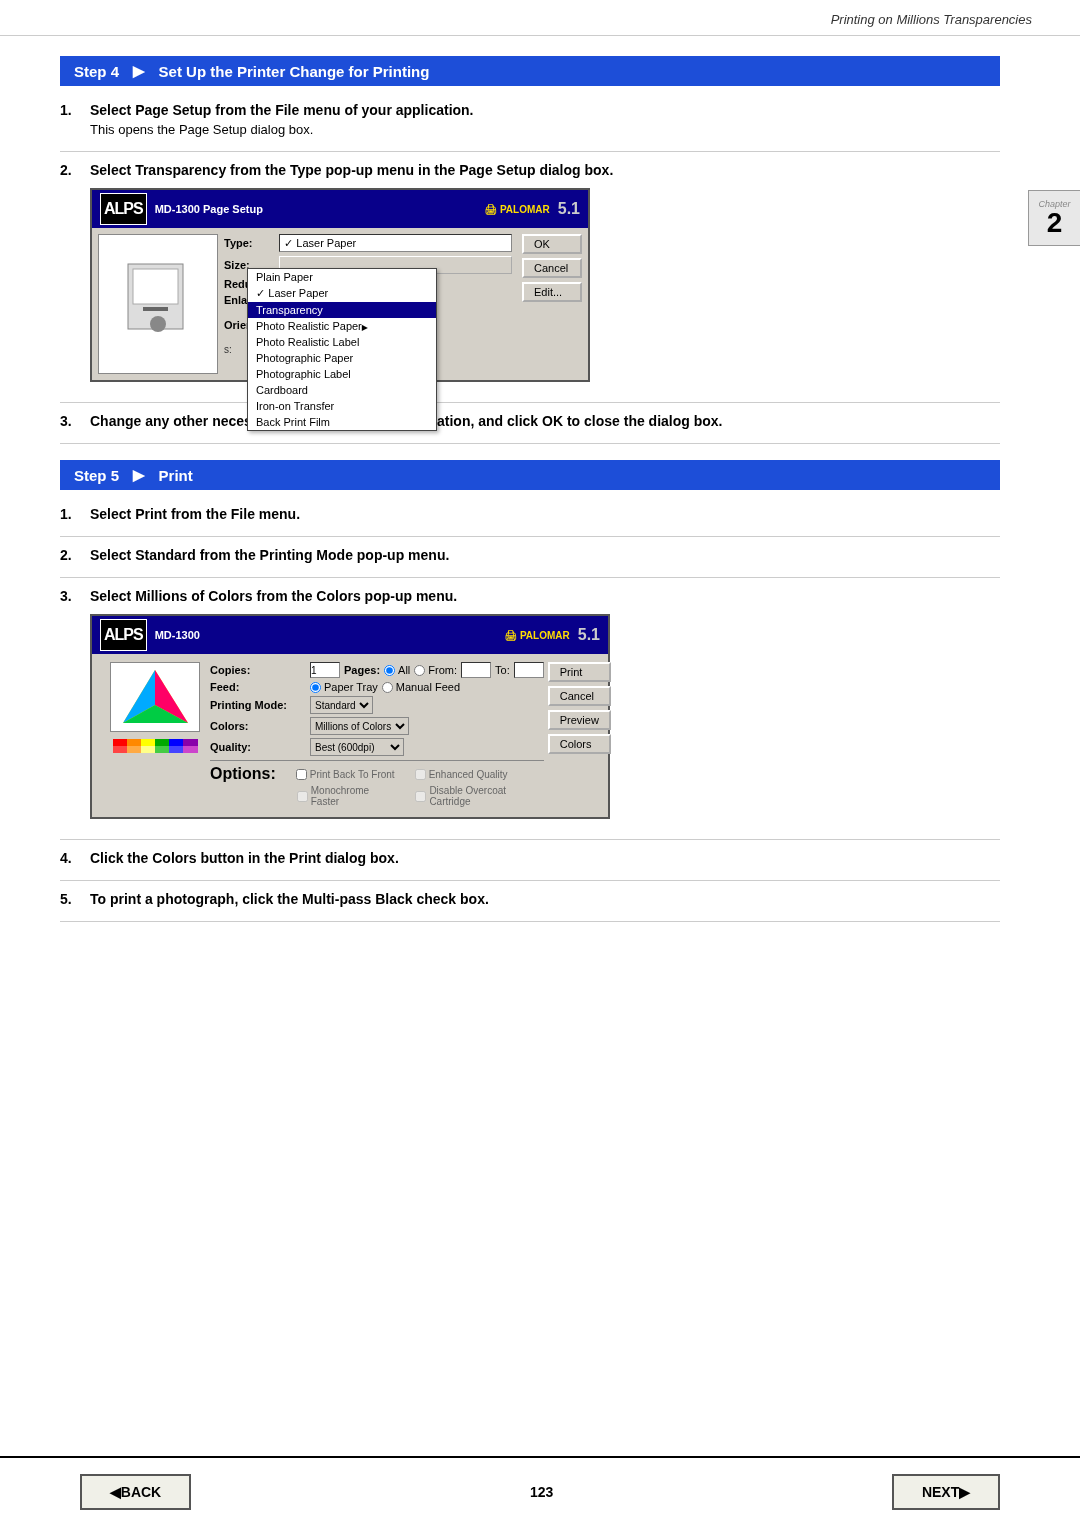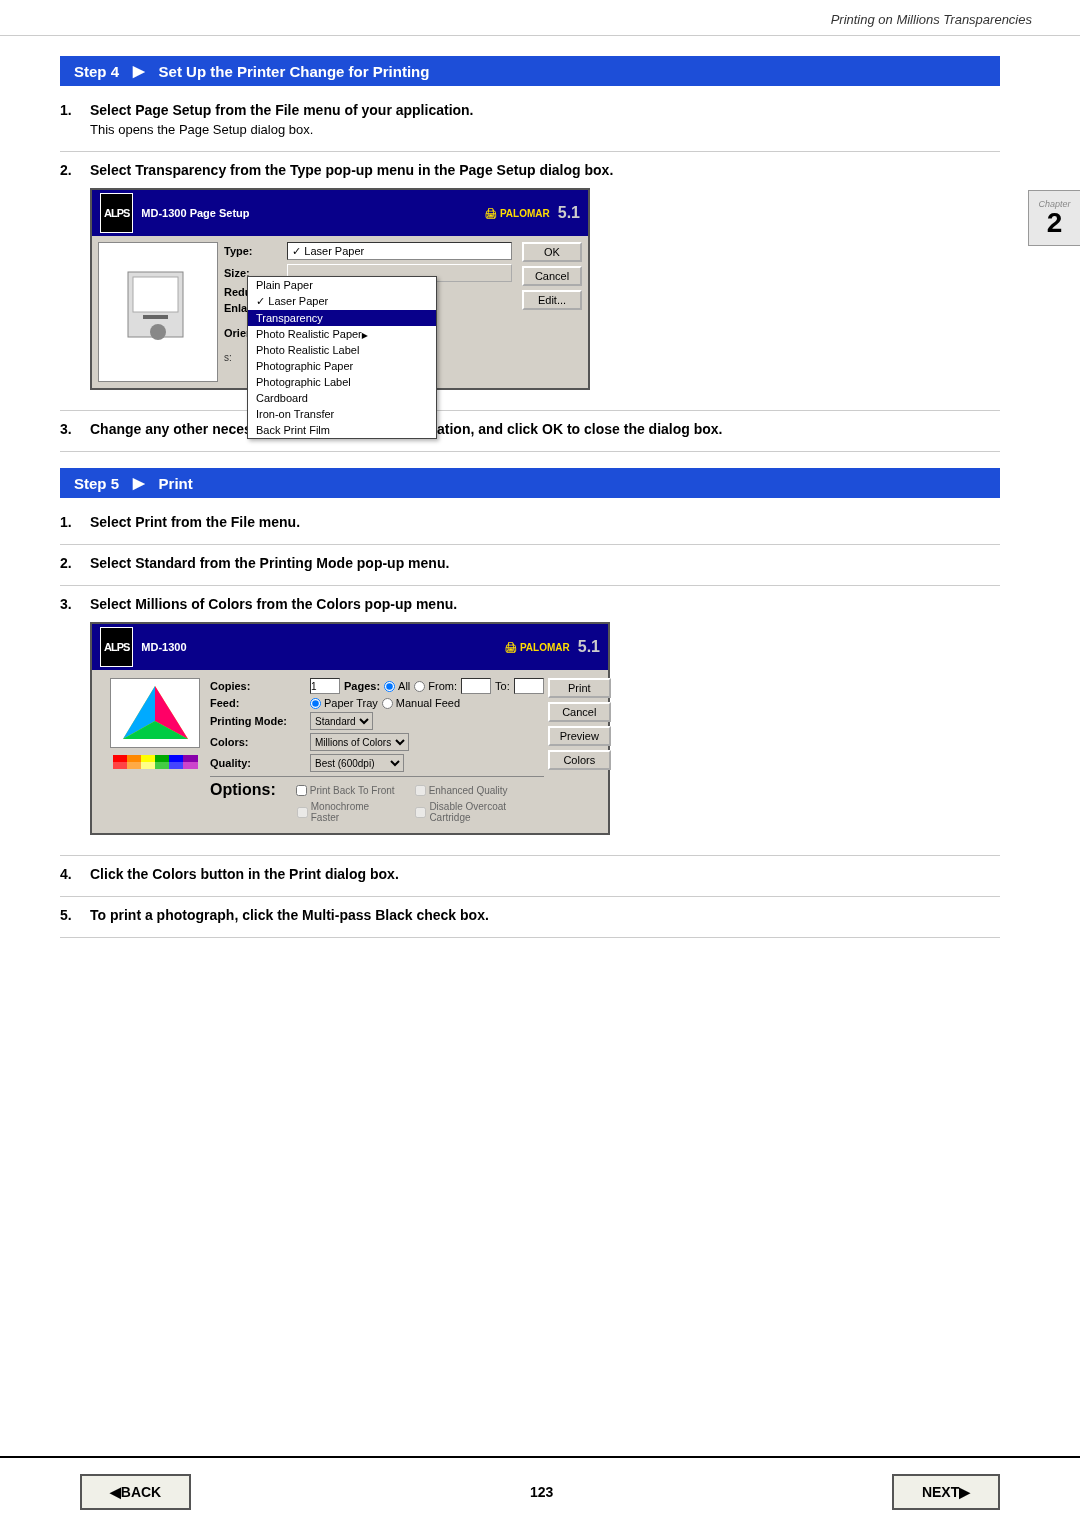--- a/index.html
+++ b/index.html
@@ -117,25 +117,25 @@
       color: #fff;
       padding: 3px 8px;
       font-size: 11px;
       font-weight: bold;
       display: flex;
       align-items: center;
       gap: 8px;
     }
     .dialog-titlebar .alps-logo {
       font-weight: 900;
-      font-size: 11px;
+      font-size: 16px;
       letter-spacing: -1px;
       background: #000;
       color: #fff;
-      padding: 13px 3px;
+      padding: 6px 3px;
       border: 1px solid #fff;
     }
     .dialog-titlebar .palomar-logo {
       margin-left: auto;
       font-size: 10px;
       color: #ffdd00;
       font-weight: bold;
     }
     .dialog-titlebar .version {
       color: #ccc;
@@ -151,21 +151,20 @@
       height: 140px;
       font-size: 10px;
       color: #666;
       flex-shrink: 0;
     }
     .dialog-row {
       display: flex;
       align-items: center;
       margin-bottom: 4px;
       font-size: 11px;
-      gap: 8px;
     }
     .dialog-row label {
       width: 55px;
       font-weight: bold;
       font-size: 11px;
     }
 
     
     .type-dropdown {
       position: absolute;
@@ -197,21 +196,21 @@
       gap: 4px;
       padding-left: 4px;
     }
     .dialog-btn {
       background: #d4d0c8;
       border: 2px outset #fff;
       padding: 2px 10px;
       font-size: 11px;
       cursor: pointer;
       min-width: 60px;
-      text-align: center;
+      text-align: left;
     }
 
     
     .print-dialog {
       border: 2px solid #555;
       background: #d4d0c8;
       display: inline-block;
       width: 520px;
       font-size: 11px;
     }

